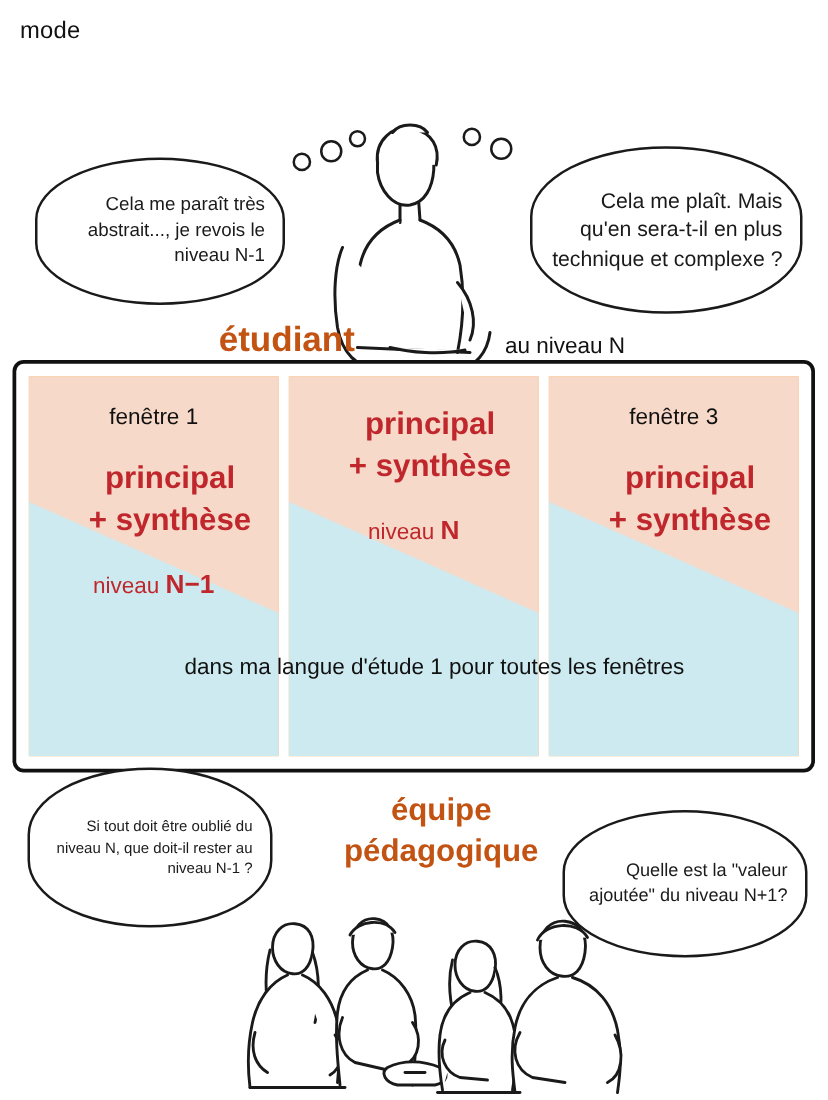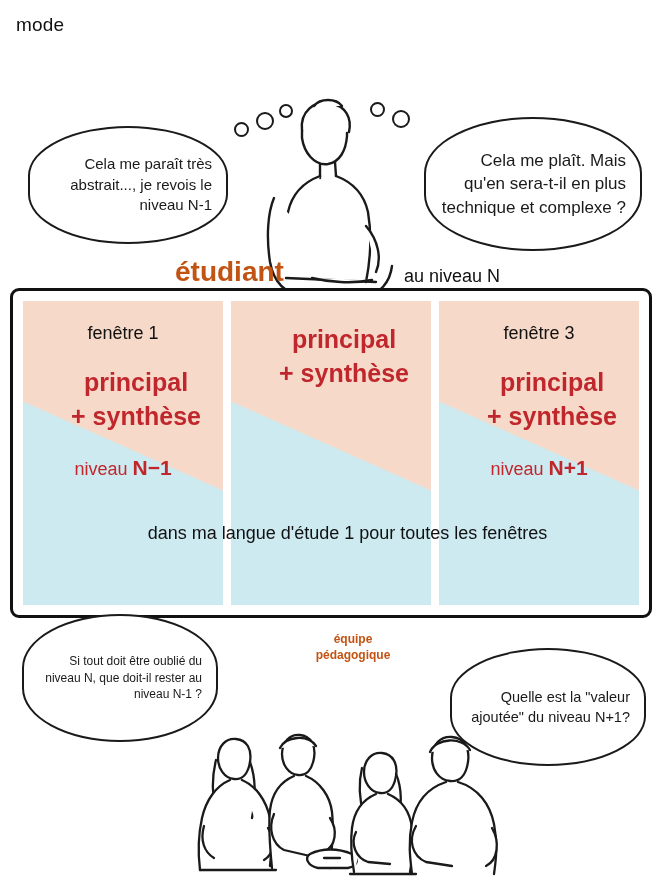--- a/index.html
+++ b/index.html
@@ -114,21 +114,21 @@
     font-size: 18px;
     color: #111;
     z-index: 5;
   }
   .label-equipe {
     position: absolute;
     left: 258px;
     top: 632px;
     width: 190px;
     text-align: center;
-    font-size: 12px;
+    font-size: 25px;
     font-weight: bold;
     color: #c25312;
     line-height: 1.32;
     z-index: 5;
     white-space: pre-line;
   }
 
   
   .panel {
     position: absolute;
@@ -286,32 +286,32 @@
             <span>niveau </span><span class="lvl-strong">N−1</span>
           </div>
         </div>
       </div>
 
       <div class="window">
         <div class="diag"></div>
         <div class="wcontent">
           <div class="w-main">principal
 + synthèse</div>
+          <div class="w-level">
+            <span>niveau </span><span class="lvl-strong">N</span>
+          </div>
         </div>
       </div>
 
       <div class="window">
         <div class="diag"></div>
         <div class="wcontent">
           <div class="w-title">fenêtre 3</div>
           <div class="w-main">principal
 + synthèse</div>
-          <div class="w-level">
-            <span>niveau </span><span class="lvl-strong">N+1</span>
-          </div>
         </div>
       </div>
 
     </div>
     <div class="panel-footer">dans ma langue d'étude 1 pour toutes les fenêtres</div>
   </div>
 
   <div class="label-equipe">équipe
 pédagogique</div>
 

